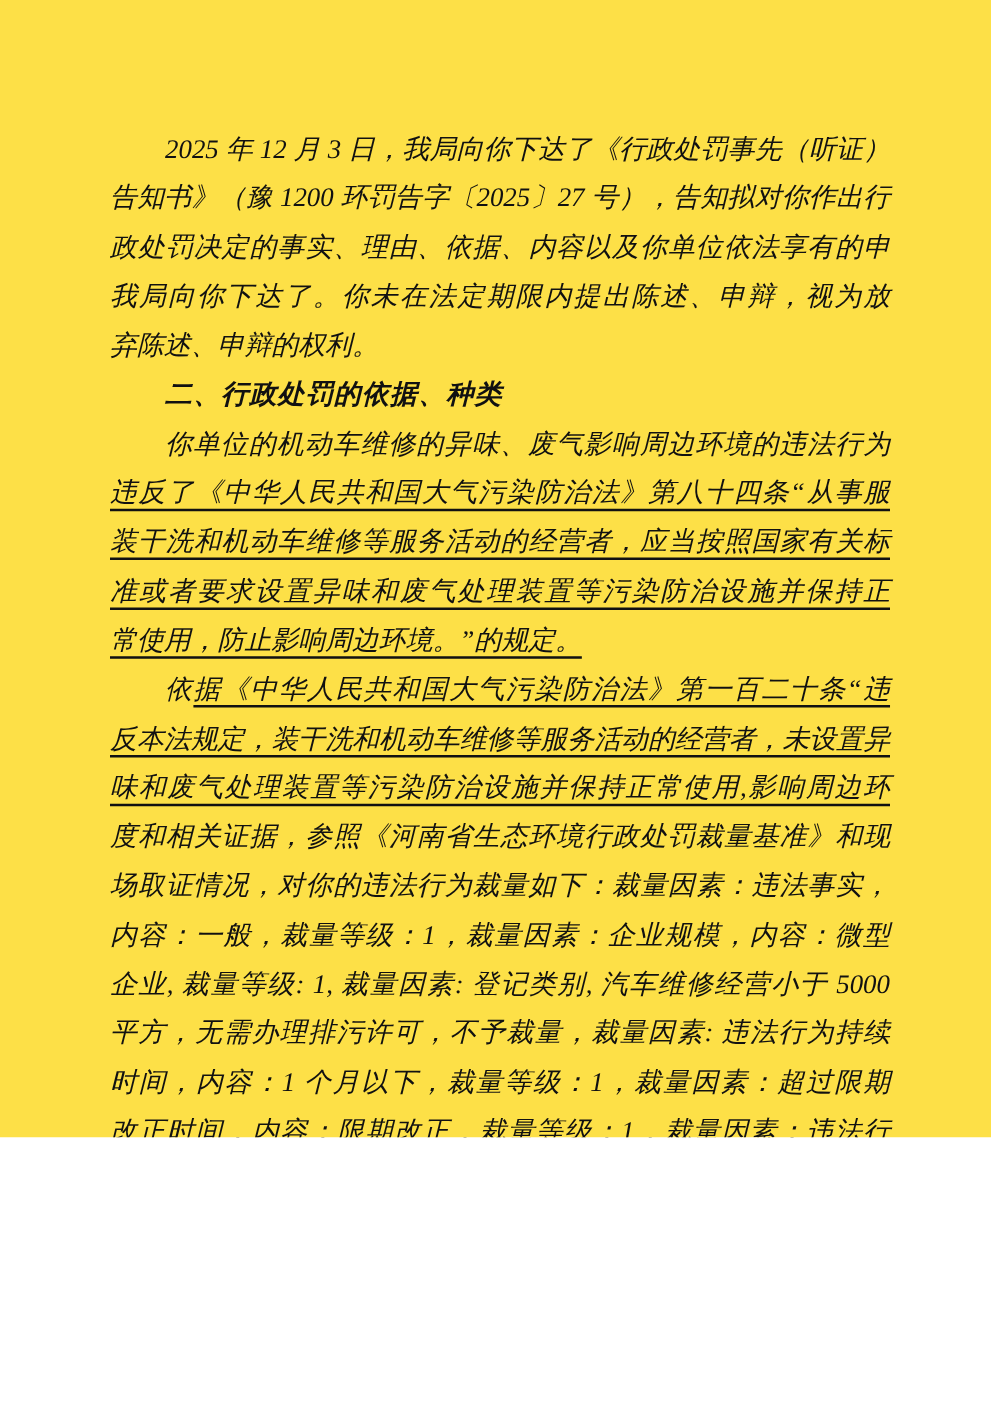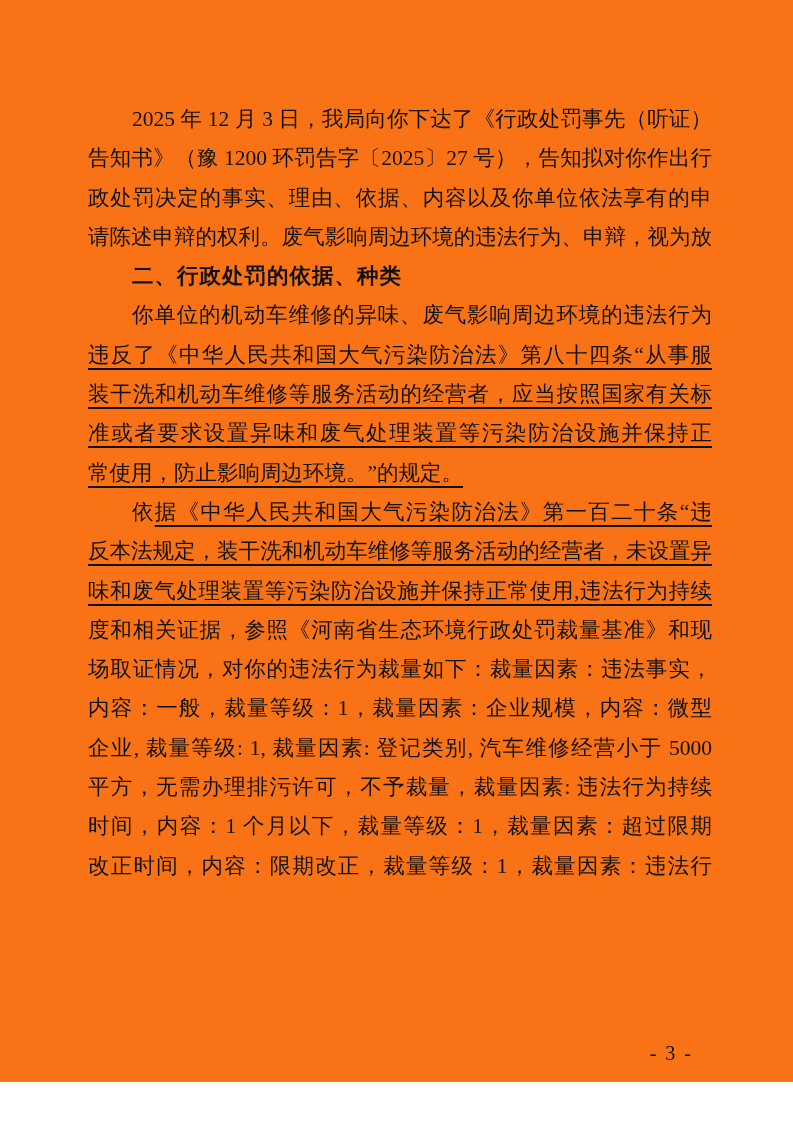--- a/index.html
+++ b/index.html
@@ -3,25 +3,26 @@
 <meta charset="utf-8">
 <style>
   html, body {
     margin: 0;
     padding: 0;
     background: #ffffff;
   }
   .page {
     position: relative;
     width: 793px;
-    height: 1082px;
-    background: #f97316;
+    height: 910px;
+    background: #fde047;
     color: #111111;
     font-family: "Liberation Serif", "DejaVu Serif", serif;
     overflow: hidden;
+    font-style: italic;
   }
   .content {
     position: absolute;
     left: 88px;
     top: 100px;
     width: 624px;
   }
   .line {
     font-size: 21.5px;
     line-height: 39.3px;
@@ -61,30 +62,31 @@
   }
 </style>
 </head>
 <body>
 
 <div class="page">
   <div class="content" id="lines-container">
       <div class="line indent"><span>2025 年 12 月 3 日，我局向你下达了《行政处罚事先（听证）</span></div>
       <div class="line"><span>告知书》（豫 1200 环罚告字〔2025〕27 号），告知拟对你作出行</span></div>
       <div class="line"><span>政处罚决定的事实、理由、依据、内容以及你单位依法享有的申</span></div>
-      <div class="line"><span>请陈述申辩的权利。废气影响周边环境的违法行为、申辩，视为放</span></div>
+      <div class="line"><span>我局向你下达了。你未在法定期限内提出陈述、申辩，视为放</span></div>
+      <div class="line left"><span>弃陈述、申辩的权利。</span></div>
       <div class="line indent left bold"><span>二、行政处罚的依据、种类</span></div>
       <div class="line indent"><span>你单位的机动车维修的异味、废气影响周边环境的违法行为</span></div>
       <div class="line"><span class="u">违反了《中华人民共和国大气污染防治法》第八十四条“从事服</span></div>
       <div class="line"><span class="u">装干洗和机动车维修等服务活动的经营者，应当按照国家有关标</span></div>
       <div class="line"><span class="u">准或者要求设置异味和废气处理装置等污染防治设施并保持正</span></div>
       <div class="line left"><span class="u">常使用，防止影响周边环境。”的规定。</span></div>
       <div class="line indent"><span>依</span><span class="u">据《中华人民共和国大气污染防治法》第一百二十条“违</span></div>
       <div class="line"><span class="u">反本法规定，装干洗和机动车维修等服务活动的经营者，未设置异</span></div>
-      <div class="line"><span class="u">味和废气处理装置等污染防治设施并保持正常使用,违法行为持续</span></div>
+      <div class="line"><span class="u">味和废气处理装置等污染防治设施并保持正常使用,影响周边环</span></div>
       <div class="line"><span>度和相关证据，参照《河南省生态环境行政处罚裁量基准》和现</span></div>
       <div class="line"><span>场取证情况，对你的违法行为裁量如下：裁量因素：违法事实，</span></div>
       <div class="line"><span>内容：一般，裁量等级：1，裁量因素：企业规模，内容：微型</span></div>
       <div class="line"><span>企业, 裁量等级: 1, 裁量因素: 登记类别, 汽车维修经营小于 5000</span></div>
       <div class="line"><span>平方，无需办理排污许可，不予裁量，裁量因素: 违法行为持续</span></div>
       <div class="line"><span>时间，内容：1 个月以下，裁量等级：1，裁量因素：超过限期</span></div>
       <div class="line"><span>改正时间，内容：限期改正，裁量等级：1，裁量因素：违法行</span></div>
     </div>
   <div class="page-number">- 3 -</div>
 </div>

